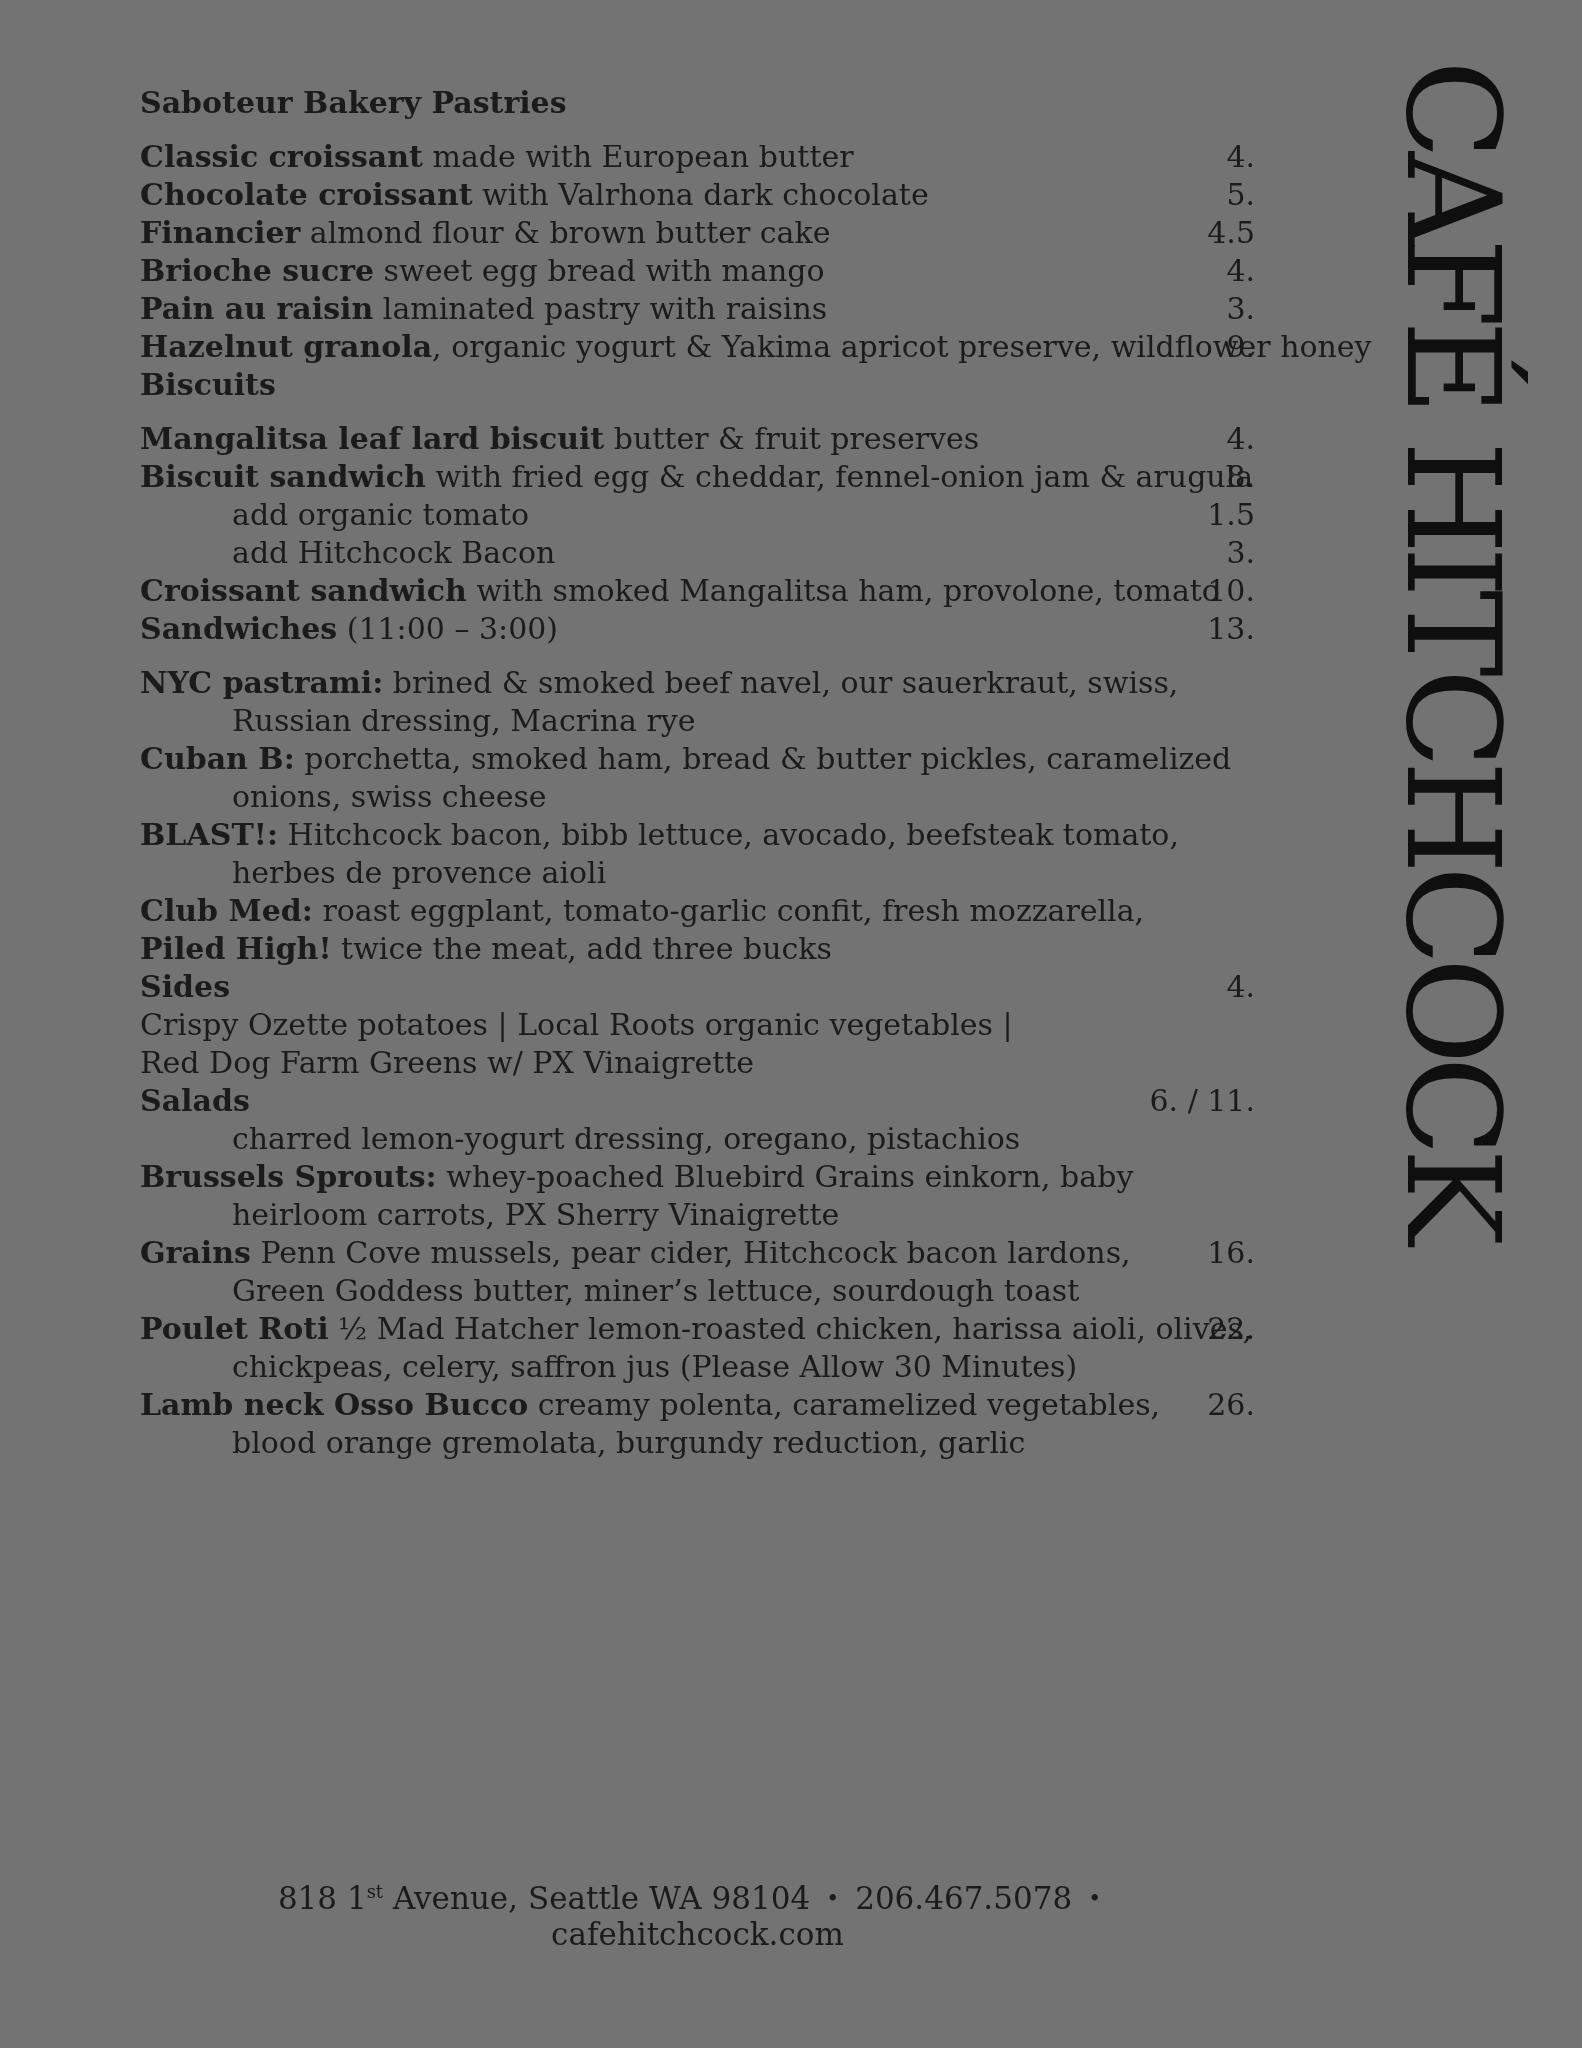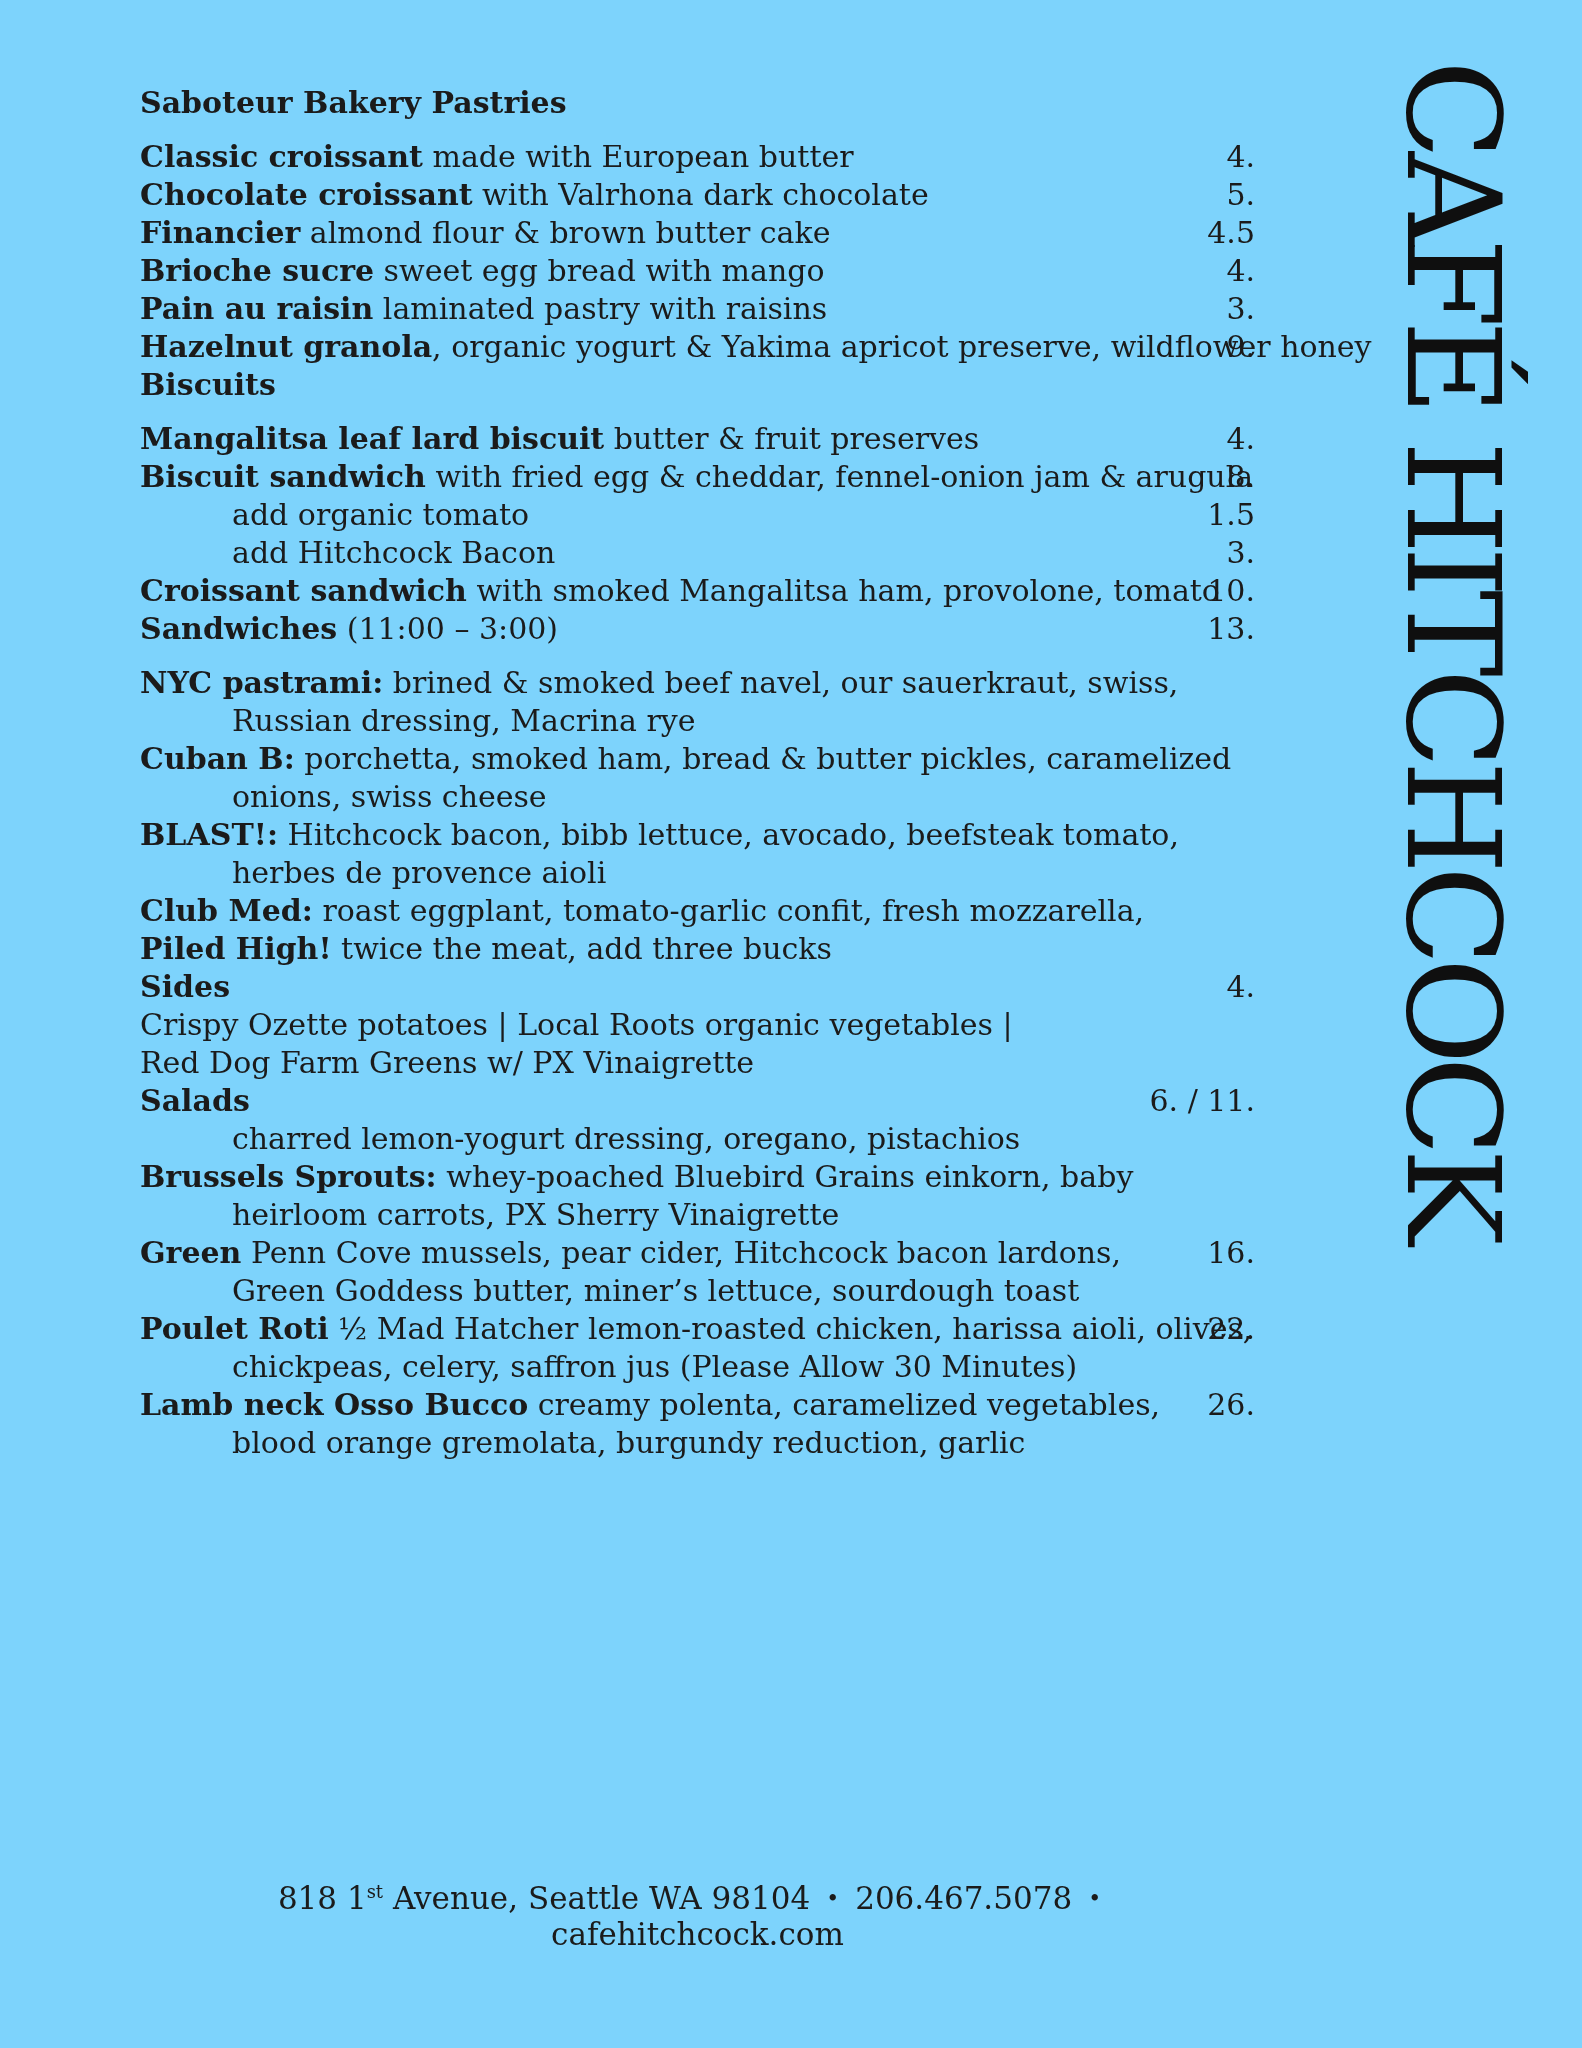--- a/index.html
+++ b/index.html
@@ -5,21 +5,21 @@
   html, body { margin: 0; padding: 0; }
   body {
     background: #ffffff;
     font-family: "DejaVu Serif", "Liberation Serif", serif;
     color: #1b1b1b;
   }
   .page {
     position: relative;
     width: 1582px;
     height: 2048px;
-    background: #7dd3fc;
+    background: #737373;
     overflow: hidden;
   }
   .menu {
     position: absolute;
     left: 140px;
     top: 84px;
     width: 1115px;
   }
   .line {
     display: flex;
@@ -190,21 +190,21 @@
             <span class="text"><span class="bold">Brussels Sprouts:</span><span> whey-poached Bluebird Grains einkorn, baby</span></span>
             <span class="price"></span>
           </div>
           <div class="line cont">
             <span class="text">heirloom carrots, PX Sherry Vinaigrette</span>
             <span class="price"></span>
           </div>
         </div>
         <div class="section">
           <div class="line item-line">
-            <span class="text"><span class="bold">Green</span><span> Penn Cove mussels, pear cider, Hitchcock bacon lardons,</span></span>
+            <span class="text"><span class="bold">Grains</span><span> Penn Cove mussels, pear cider, Hitchcock bacon lardons,</span></span>
             <span class="price">16.</span>
           </div>
           <div class="line cont">
             <span class="text">Green Goddess butter, miner’s lettuce, sourdough toast</span>
             <span class="price"></span>
           </div>
           <div class="line item-line">
             <span class="text"><span class="bold">Poulet Roti</span><span> ½ Mad Hatcher lemon-roasted chicken, harissa aioli, olives,</span></span>
             <span class="price">22.</span>
           </div>

